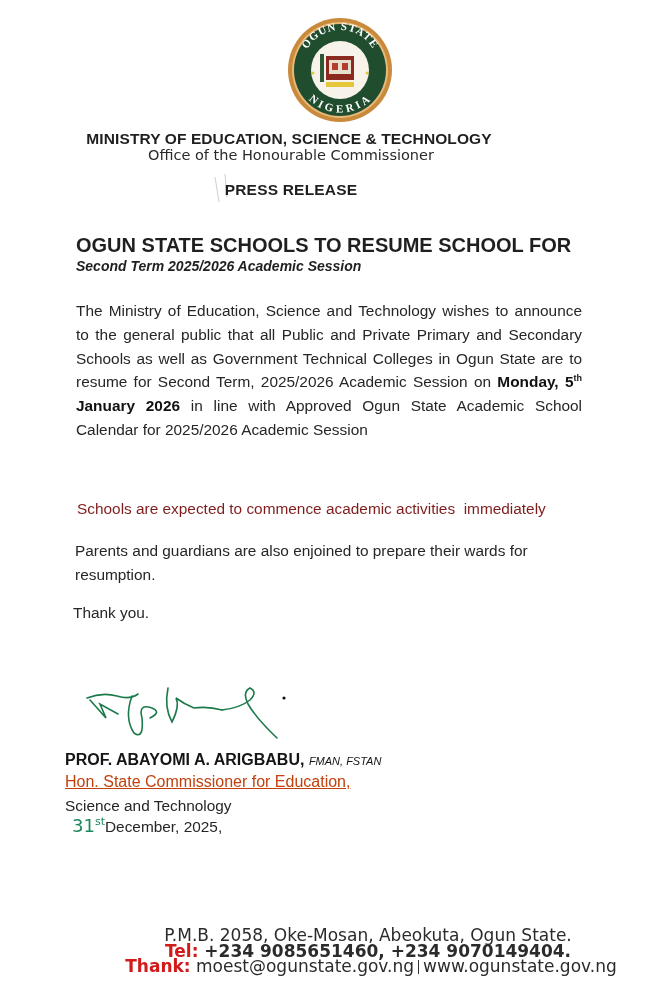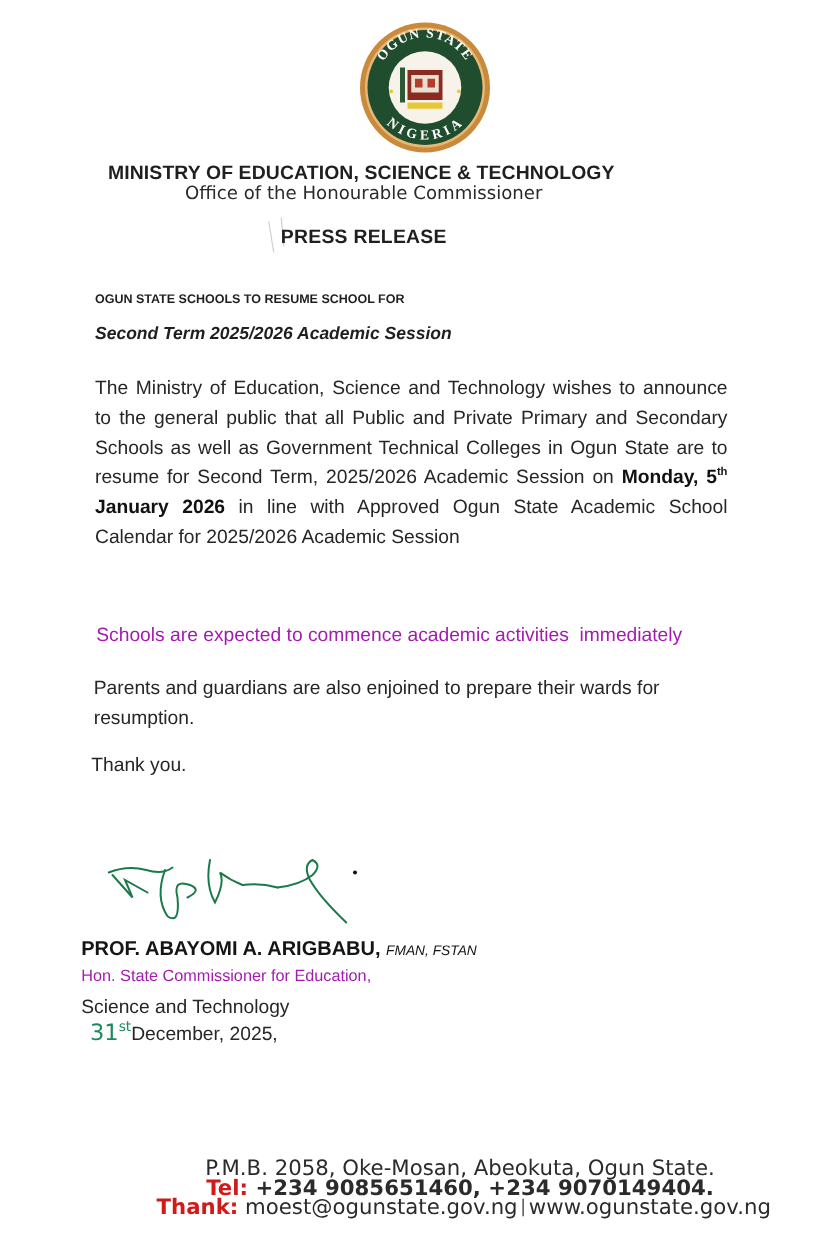--- a/index.html
+++ b/index.html
@@ -6,32 +6,32 @@
   body {
     width: 666px; height: 989px; background: #ffffff; position: relative;
     overflow: hidden; color: #1f1f1f;
     font-family: "Liberation Sans", sans-serif;
   }
   .abs { position: absolute; }
   #logo { left: 280px; top: 10px; width: 120px; height: 115px; }
   .ministry { left: 0; width: 578px; top: 130px; text-align: center; font-weight: bold; font-size: 15.5px; letter-spacing: 0.1px; }
   .office { left: 0; width: 582px; top: 147px; text-align: center; font-family: "DejaVu Sans", sans-serif; font-size: 14.5px; color: #2a2a2a; }
   .press { left: 0; width: 570px; top: 181px; text-align: center; font-weight: bold; font-size: 15.5px; letter-spacing: 0.2px; padding-left: 12px; box-sizing: border-box;}
-  .headline { left: 76px; top: 234px; font-weight: bold; font-size: 10px; }
+  .headline { left: 76px; top: 234px; font-weight: bold; font-size: 20px; }
   .subhead { left: 76px; top: 258px; font-weight: bold; font-style: italic; font-size: 14px; }
   .para { left: 76px; top: 299px; width: 506px; font-size: 15.4px; line-height: 23.8px; text-align: justify; color: #262626; }
   .para b { color: #111; }
   .para sup { font-size: 9px; line-height: 0; }
-  .p2 { left: 77px; top: 500px; font-size: 15.4px; color: #a21caf; }
+  .p2 { left: 77px; top: 500px; font-size: 15.4px; color: #7f1d1d; }
   .p3 { left: 75px; top: 539px; width: 470px; font-size: 15.4px; line-height: 24px; color: #262626; }
   .p4 { left: 73px; top: 604px; font-size: 15.4px; color: #262626; }
   #signature { left: 72px; top: 678px; width: 230px; height: 70px; }
   .signame { left: 65px; top: 751px; font-size: 16px; font-weight: bold; color: #151515; }
   .signame .quals { font-size: 11px; font-style: italic; font-weight: normal; }
-  .sigtitle1 { left: 65px; top: 773px; font-size: 13px; color: #a21caf; }
+  .sigtitle1 { left: 65px; top: 773px; font-size: 16px; color: #c2410c; text-decoration: underline; }
   .sigtitle2 { left: 65px; top: 797px; font-size: 15.4px; color: #262626; }
   .date { left: 72px; top: 815px; font-size: 15.4px; color: #262626; }
   .date .hand { color: #1b8a5a; font-family: "DejaVu Sans", sans-serif; font-size: 18px; }
   .date .hand sup { font-size: 11px; }
   .footer { left: 0; width: 666px; text-align: center; font-family: "DejaVu Sans", sans-serif; font-size: 17px; color: #2b2b2b; }
   .f1 { top: 925px; padding-left: 70px; box-sizing: border-box; }
   .f2 { top: 941px; padding-left: 70px; box-sizing: border-box; }
   .f3 { top: 956px; padding-left: 76px; box-sizing: border-box; }
   .red { color: #d11a1a; font-weight: bold; }
   .sep { display: inline-block; width: 1px; height: 14px; background: #333; vertical-align: -2px; margin: 0 4px; }

